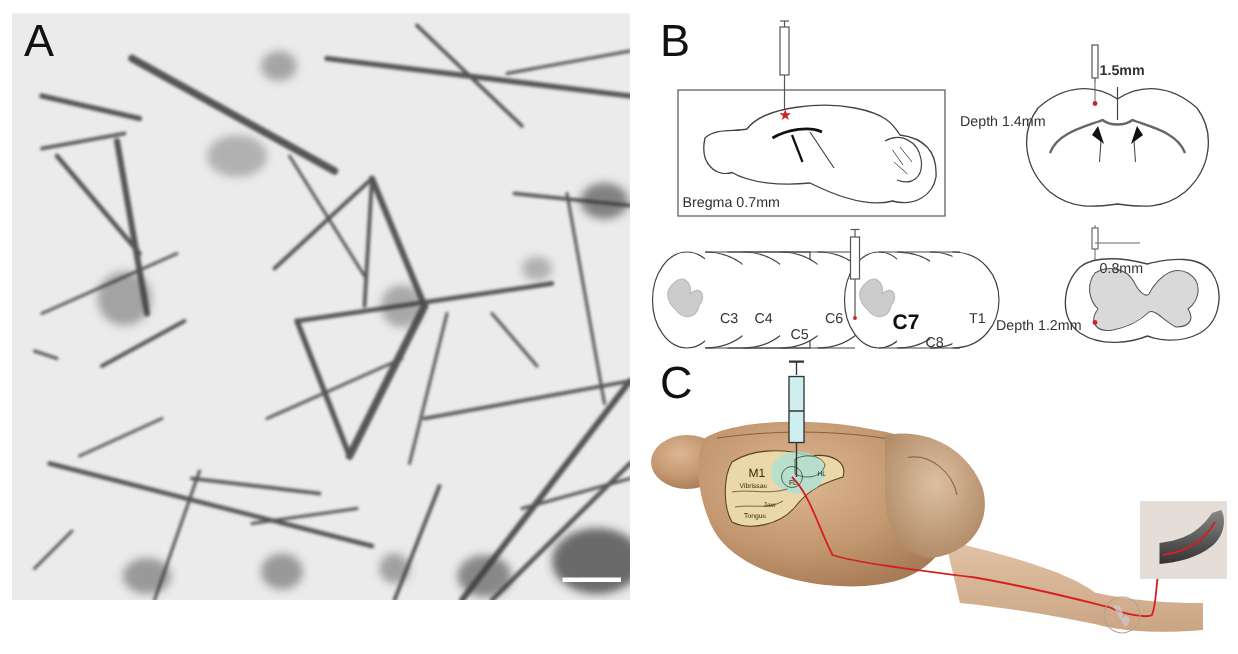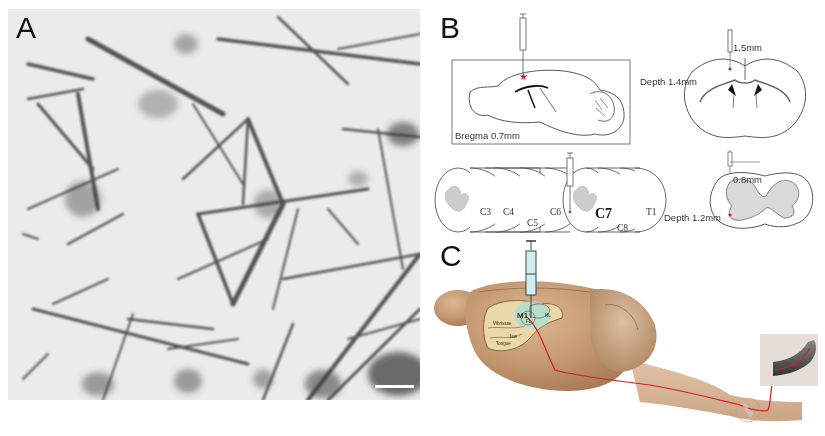--- a/index.html
+++ b/index.html
@@ -10,21 +10,21 @@
 
     
     #panel-a { position: absolute; left: 8px; top: 9px; width: 412px; height: 391px; background: #ececec; overflow: hidden; }
     #panel-a svg { position: absolute; left: 0; top: 0; }
     #label-a { left: 16px; top: 13px; z-index: 2; }
     #scale-bar { position: absolute; left: 367px; top: 376px; width: 39px; height: 3px; background: #ffffff; z-index: 2; }
 
     
     #label-b { left: 440px; top: 13px; }
     .small-text { position: absolute; font-size: 9.5px; color: #333; white-space: nowrap; font-family: "Liberation Sans", sans-serif; }
-    .seg-label { position: absolute; font-size: 9.5px; color: #333; font-family: Liberation Serif, serif; text-align: center; }
+    .seg-label { position: absolute; font-size: 9.5px; color: #333; font-family: Liberation Sans, sans-serif; text-align: center; }
     .seg-label.bold { font-weight: 700; font-size: 14px; color: #111; }
 
     
     #label-c { left: 440px; top: 241px; }
     #panel-c-svg { position: absolute; left: 430px; top: 230px; }
     #panel-b-svg { position: absolute; left: 430px; top: 0; }
 
     .c-text { position: absolute; font-family: "Liberation Sans", sans-serif; color: #3a2a10; }
   </style>
 </head>
@@ -169,21 +169,21 @@
     <rect x="298" y="152" width="4" height="14" fill="#fff" stroke="#555" stroke-width="0.7"></rect>
     <path d="M290 178 C300 170 320 172 335 176 C350 172 370 170 378 182 C386 194 384 214 370 222 C355 230 340 226 335 224 C325 228 305 232 290 222 C276 212 278 190 290 178 Z" fill="#fff" stroke="#444" stroke-width="0.9"></path>
     <path d="M300 182 C310 176 322 180 326 188 C330 196 334 198 336 196 C340 188 350 176 362 182 C372 188 370 200 362 206 C366 212 364 218 354 218 C346 214 340 206 336 208 C330 214 322 218 312 220 C300 222 296 214 302 206 C296 200 294 190 300 182 Z" fill="#d9d9d9" stroke="#555" stroke-width="0.7"></path>
     <line x1="300" y1="162" x2="330" y2="162" stroke="#555" stroke-width="0.6"></line>
     <circle cx="300" cy="215" r="1.6" fill="#d0202a"></circle>
   </g>
 </svg>
 
 <div class="small-text" style="left:455px; top:130px;text-align:right;">Bregma 0.7mm</div>
 <div class="small-text" style="left:640px; top:76px;">Depth 1.4mm</div>
-<div class="small-text" style="left:733px; top:42px;">1.5mm</div>
+<div class="small-text" style="left:733px; top:42px;font-weight:bold;">1.5mm</div>
 <div class="small-text" style="left:664px; top:212px;">Depth 1.2mm</div>
 <div class="small-text" style="left:733px; top:174px;">0.8mm</div>
 
 <div class="seg-label" style="left:480px; top:207px;">C3</div>
 <div class="seg-label" style="left:503px; top:207px;">C4</div>
 <div class="seg-label" style="left:527px; top:218px;">C5</div>
 <div class="seg-label" style="left:550px; top:207px;">C6</div>
 <div class="seg-label bold" style="left:595px; top:206px;">C7</div>
 <div class="seg-label" style="left:617px; top:223px;">C8</div>
 <div class="seg-label" style="left:646px; top:207px;">T1</div>
@@ -237,18 +237,18 @@
 
   <line x1="96" y1="11" x2="106" y2="11" stroke="#333" stroke-width="1.5"></line>
   <line x1="101" y1="11" x2="101" y2="20" stroke="#333" stroke-width="0.9"></line>
   <rect x="96" y="21" width="10" height="44" fill="#cfeef0" stroke="#333" stroke-width="0.9"></rect>
   <line x1="96" y1="44" x2="106" y2="44" stroke="#333" stroke-width="0.9"></line>
   <line x1="101" y1="65" x2="101" y2="88" stroke="#333" stroke-width="0.9"></line>
 </svg>
 
 <div class="panel-label" id="label-c">C</div>
 
-<div class="c-text" style="left:517px; top:311px; font-size:8px; font-weight:700;">M1</div>
+<div class="c-text" style="left:499px; top:311px; font-size:8px; font-weight:400;">M1</div>
 <div class="c-text" style="left:493px; top:321px; font-size:4.5px;">Vibrissae</div>
 <div class="c-text" style="left:509px; top:334px; font-size:4.5px;">Jaw</div>
 <div class="c-text" style="left:496px; top:341px; font-size:4.5px;">Tongue</div>
 <div class="c-text" style="left:526px; top:319px; font-size:4.5px;">FL</div>
 <div class="c-text" style="left:545px; top:313px; font-size:4.5px;">HL</div>
 
 </body></html>

